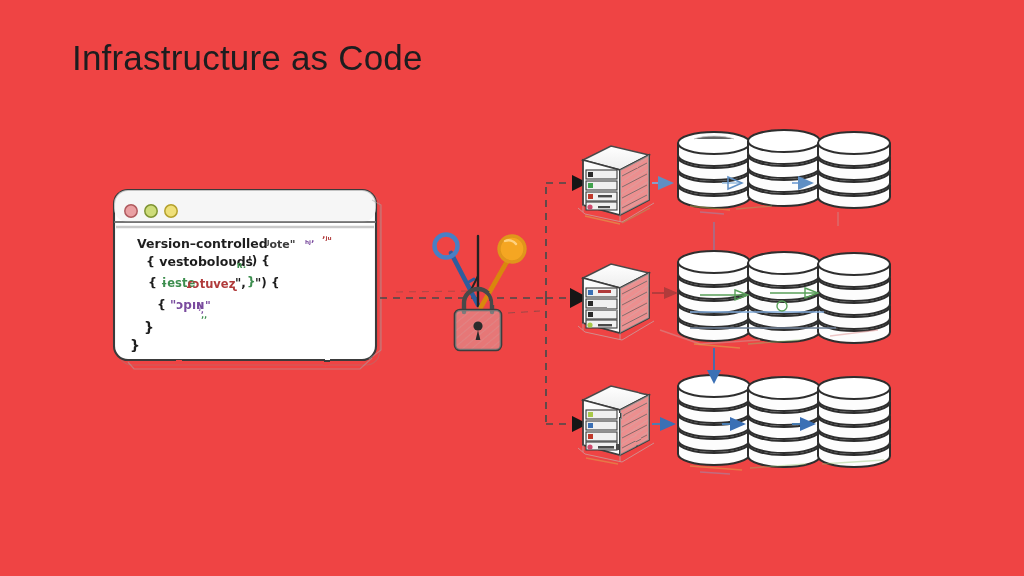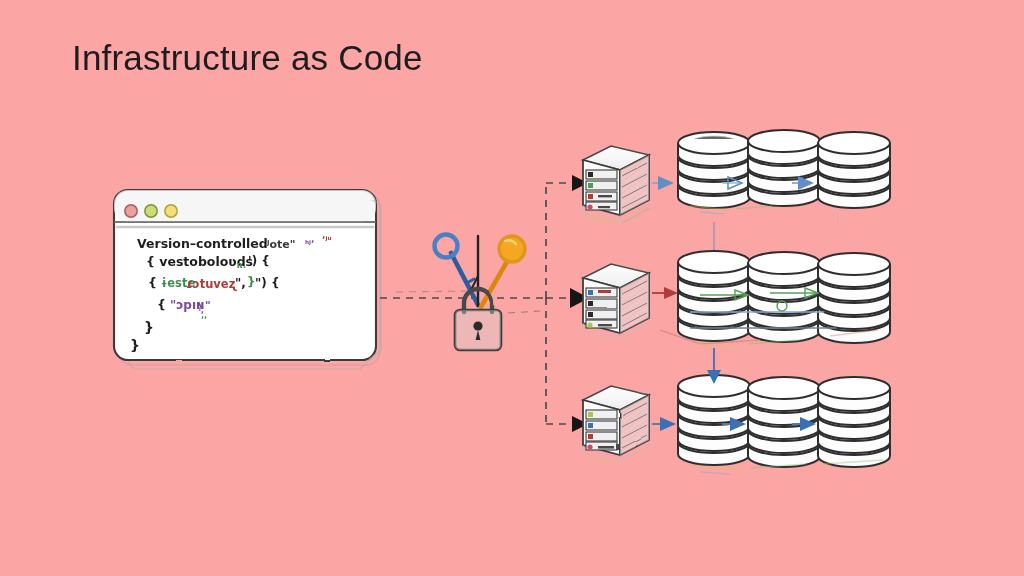--- a/index.html
+++ b/index.html
@@ -44,21 +44,21 @@
     width: 1px;
     height: 1px;
     overflow: hidden;
     opacity: 0;
     pointer-events: none;
   }
 </style>
 </head>
 <body style="background: rgb(252, 252, 252);">
 
-<div id="slide" style="background: #fca5a5;">
+<div id="slide" style="background: #ef4444;">
 
   <div id="title" style="color: rgb(29, 29, 31);">Infrastructure as Code</div>
 
   <svg id="diagram" viewBox="0 0 1024 576">
     <defs>
 
       <filter id="rough" x="-20%" y="-20%" width="140%" height="140%">
         <feTurbulence type="fractalNoise" baseFrequency="0.035" numOctaves="3" seed="7" result="n"></feTurbulence>
         <feDisplacementMap in="SourceGraphic" in2="n" scale="1.6" xChannelSelector="R" yChannelSelector="G"></feDisplacementMap>
       </filter>

